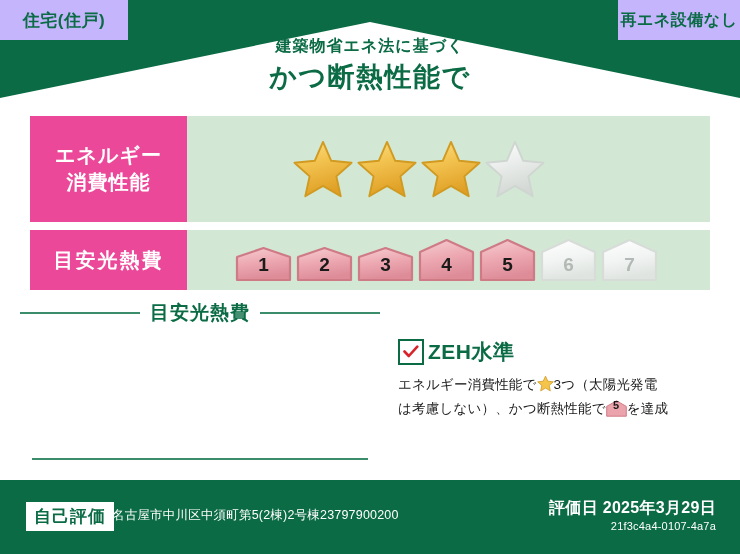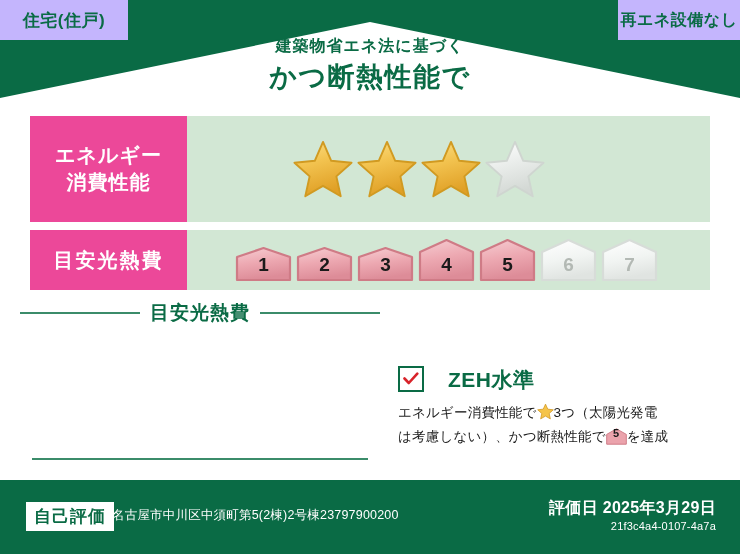--- a/index.html
+++ b/index.html
@@ -70,21 +70,21 @@
   .cost-head{display:flex;align-items:center;color:#0a6b45;}
   .cost-head .rule{flex:1;height:2px;background:#3b8c6a;}
   .cost-head .cost-title{font-size:19px;font-weight:bold;padding:0 10px;letter-spacing:1px;}
   .cost-value{
     text-align:center;color:#0a6b45;font-size:29px;font-weight:bold;
     margin-top:42px;letter-spacing:2px;
   }
   .cost-rule-bottom{position:absolute;left:12px;right:12px;top:158px;height:2px;background:#3b8c6a;}
 
   .zeh-col{flex:1;padding-left:18px;padding-top:38px;}
-  .zeh-head{display:flex;gap:24px;margin-top:28px;}
+  .zeh-head{display:flex;align-items:center;gap:4px;}
   .checkbox{
     width:22px;height:22px;border:2px solid #0a6b45;background:#fff;
     display:flex;align-items:center;justify-content:center;flex:none;
   }
   .zeh-title{font-size:21px;font-weight:bold;color:#0a6b45;letter-spacing:.5px;}
   .zeh-desc{
     margin-top:7px;font-size:13.5px;color:#1a1a1a;line-height:1.75;
     letter-spacing:.2px;
   }
   .inline-star{display:inline-block;vertical-align:-3px;width:17px;height:17px;}

